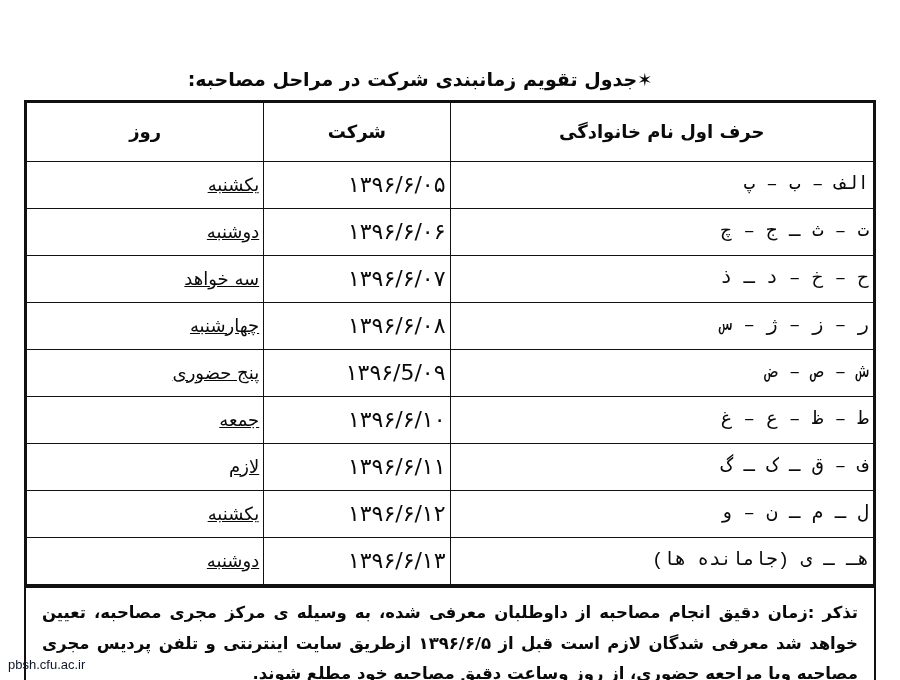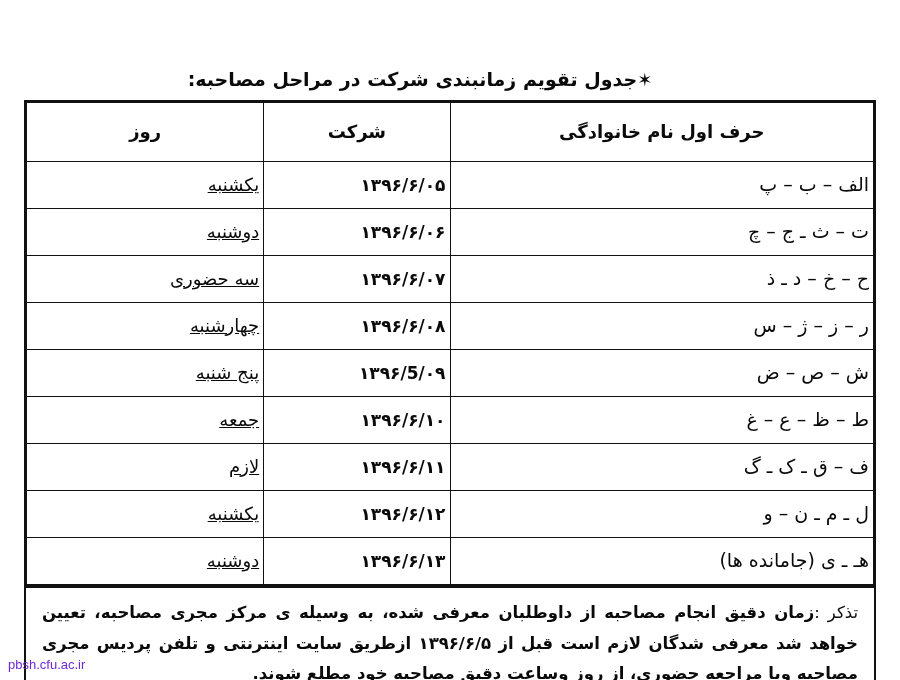--- a/index.html
+++ b/index.html
@@ -65,51 +65,51 @@
     font-size: 18px;
     height: 46px;
   }
   table.schedule col.c-letter { width: 50%; }
   table.schedule col.c-date   { width: 22%; }
   table.schedule col.c-day    { width: 28%; }
 
   table.schedule td.letters {
     font-size: 19px;
     letter-spacing: 1px;
+    font-family: Liberation Mono, monospace;
   }
   table.schedule td.date {
-    font-size: 17px;
+    font-size: 22px;
     letter-spacing: 1px;
-    font-weight: bold;
   }
   table.schedule td.day {
     font-size: 18px;
     text-decoration: underline;
   }
   tr.last td {
     border-bottom: 2px solid #111;
   }
   .note {
     border-top: 2px solid #111;
     padding: 10px 16px 12px 16px;
     direction: rtl;
     text-align: justify;
     font-size: 16.5px;
     line-height: 1.85;
     font-weight: bold;
   }
   .note .lbl {
-    font-weight: normal;
+    font-weight: bold;
   }
   .watermark {
     position: absolute;
     left: 8px;
     bottom: 8px;
     font-size: 13px;
-    color: #6d28d9;
+    color: #0f172a;
     direction: ltr;
     font-family: "Liberation Sans", sans-serif;
   }
   .tick {
     position: absolute;
     font-size: 11px;
     color: #666;
   }
   .tick.t1 { top: 112px; right: 268px; }
   .tick.t2 { top: 112px; right: 115px; }
@@ -147,31 +147,31 @@
           <td class="day">یکشنبه</td>
         </tr>
         <tr>
           <td class="letters">ت – ث ـ ج – چ</td>
           <td class="date">۱۳۹۶/۶/۰۶</td>
           <td class="day">دوشنبه</td>
         </tr>
         <tr>
           <td class="letters">ح – خ – د ـ ذ</td>
           <td class="date">۱۳۹۶/۶/۰۷</td>
-          <td class="day">سه حضوری</td>
+          <td class="day">سه خواهد</td>
         </tr>
         <tr>
           <td class="letters">ر – ز – ژ – س</td>
           <td class="date">۱۳۹۶/۶/۰۸</td>
           <td class="day">چهارشنبه</td>
         </tr>
         <tr>
           <td class="letters">ش – ص  – ض</td>
           <td class="date">۱۳۹۶/5/۰۹</td>
-          <td class="day">پنج شنبه</td>
+          <td class="day">پنج حضوری</td>
         </tr>
         <tr>
           <td class="letters">ط – ظ – ع – غ</td>
           <td class="date">۱۳۹۶/۶/۱۰</td>
           <td class="day">جمعه</td>
         </tr>
         <tr>
           <td class="letters">ف – ق ـ ک ـ گ</td>
           <td class="date">۱۳۹۶/۶/۱۱</td>
           <td class="day">لازم</td>

